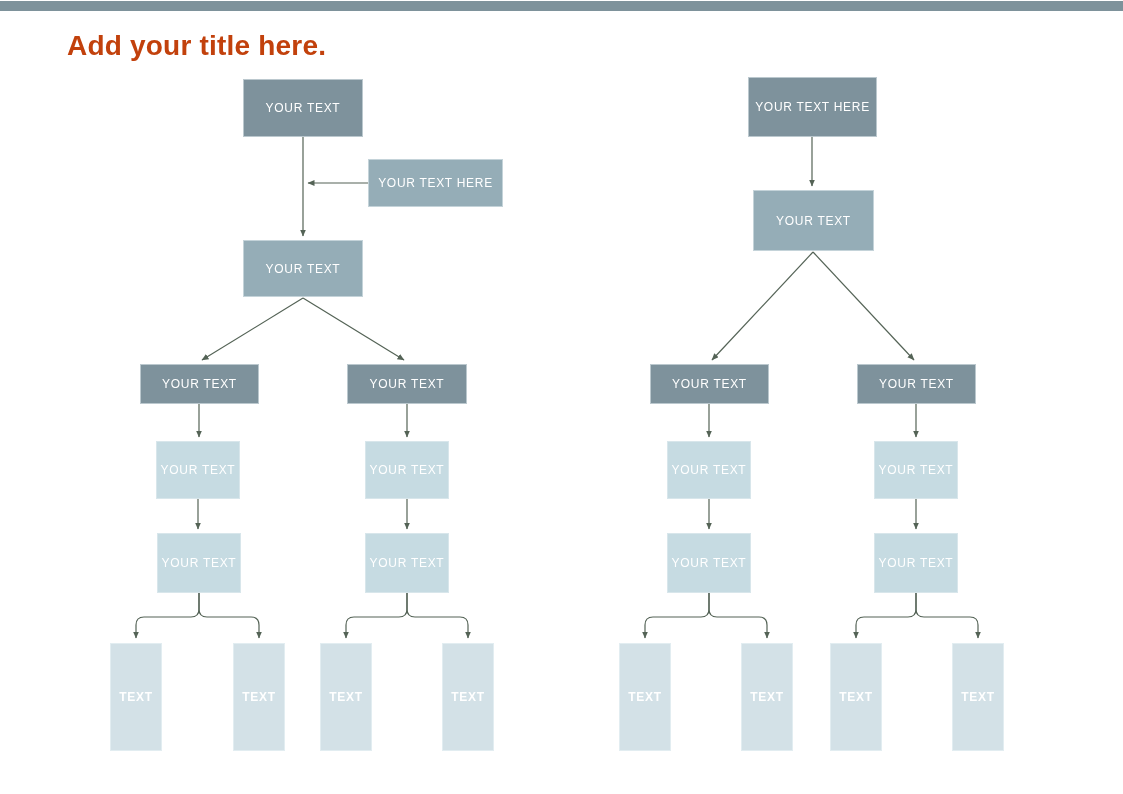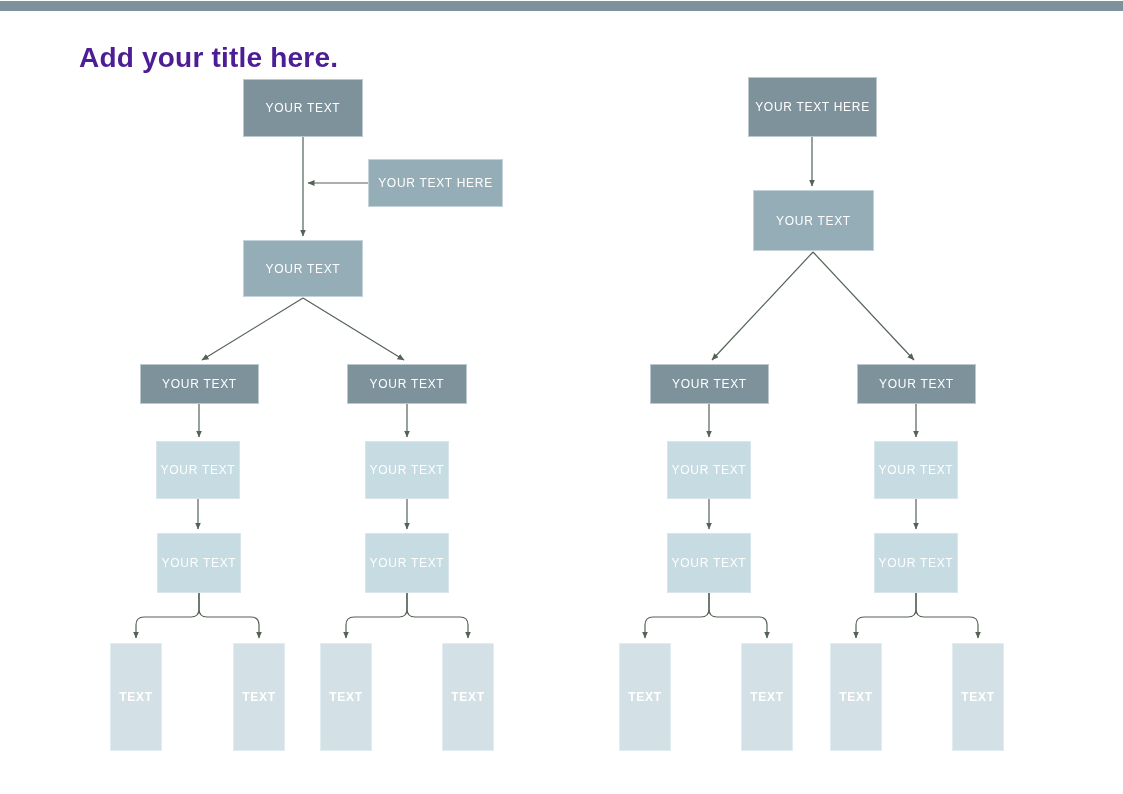--- a/index.html
+++ b/index.html
@@ -1,20 +1,20 @@
 <!DOCTYPE html>
 <html><head>
 <meta charset="utf-8">
 <style>
   html,body{margin:0;padding:0;background:#ffffff;}
   .canvas{position:relative;width:1123px;height:794px;background:#ffffff;overflow:hidden;
           font-family:"Liberation Sans", sans-serif;}
   .top-bar{position:absolute;left:0;top:1px;width:1123px;height:10px;background:#7E929B;}
-  .title{position:absolute;left:63px;top:26px;margin:16px;font-size:28px;font-weight:700;
-         color:#4c1d95;letter-spacing:0.2px;}
+  .title{position:absolute;left:63px;top:26px;margin:4px;font-size:28px;font-weight:700;
+         color:#c2410c;letter-spacing:0.2px;}
   .connectors{position:absolute;left:0;top:0;width:1123px;height:794px;pointer-events:none;}
   .node{position:absolute;display:flex;align-items:center;justify-content:center;
         color:#FFFFFF;font-size:12px;letter-spacing:0.7px;text-align:center;box-sizing:border-box;
         white-space:nowrap;}
   .dark{background:#7E929C;border:1px solid #BBC8CE;}
   .medium{background:#95ADB7;border:1px solid #C4D3D9;}
   .light{background:#C6DBE2;border:1px solid #D8E6EB;}
   .leaf{background:#D3E1E7;border:1px solid #E2EDF1;font-weight:bold;}
 </style>
 </head>

